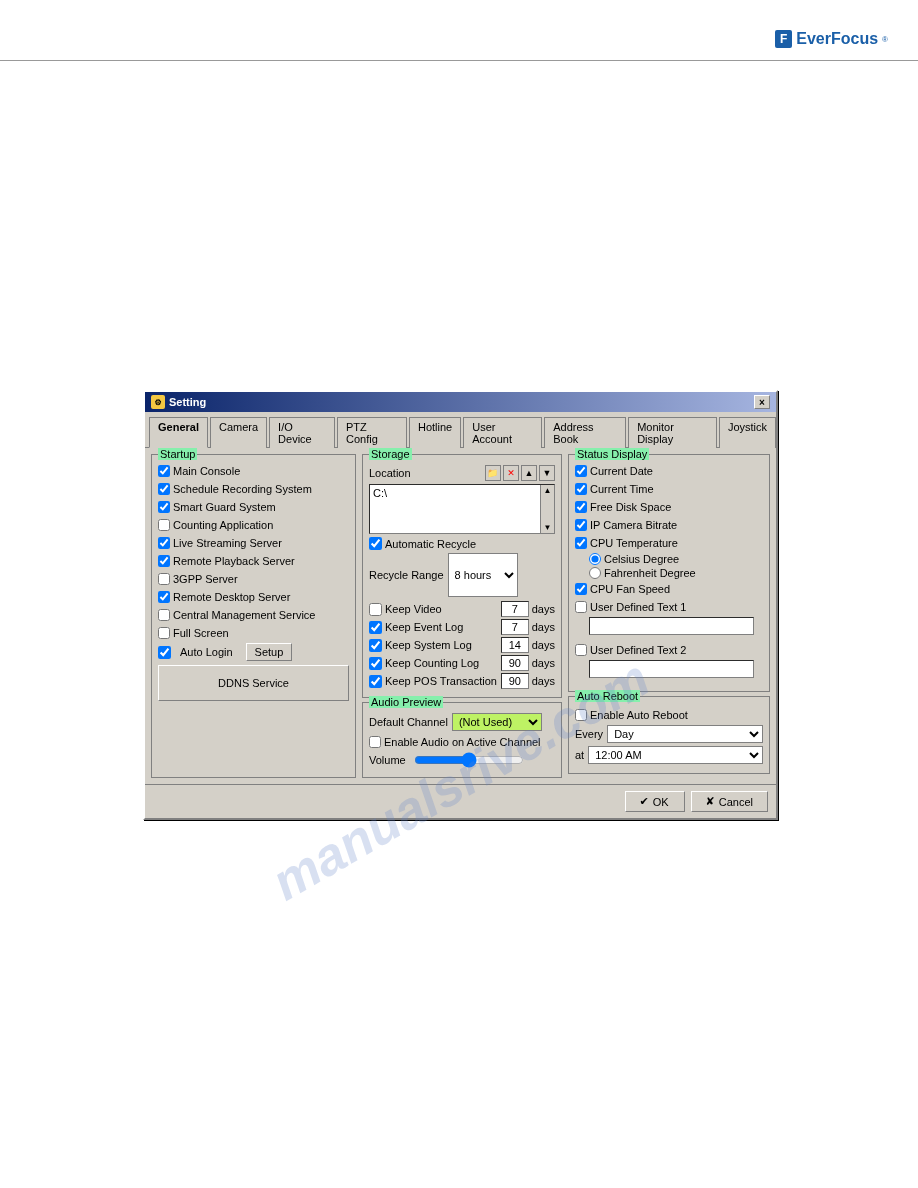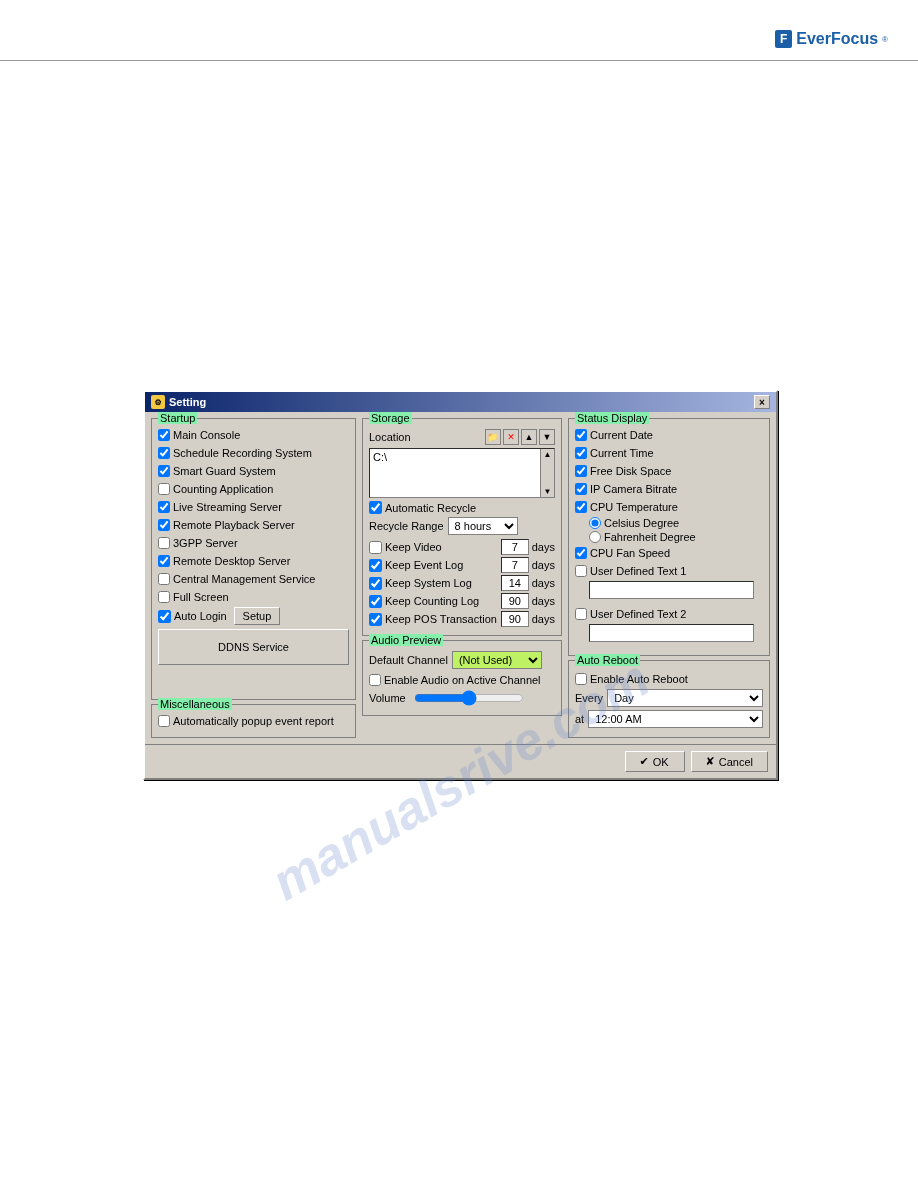--- a/index.html
+++ b/index.html
@@ -177,21 +177,21 @@
     .checkbox-row input[type="checkbox"] {
       width: 12px;
       height: 12px;
       margin: 0;
     }
 
     
     .auto-login-row {
       display: flex;
       align-items: center;
-      gap: 3px;
+      gap: 9px;
       margin-bottom: 2px;
     }
     .auto-login-row .setup-btn {
       margin-left: 4px;
       padding: 2px 8px;
       background: #d4d0c8;
       border: 1px solid #fff;
       border-right-color: #808080;
       border-bottom-color: #808080;
       cursor: pointer;
@@ -289,21 +289,21 @@
       display: flex;
       align-items: center;
       gap: 4px;
       margin-bottom: 4px;
     }
     .recycle-select {
       width: 70px;
       font-size: 11px;
       border: 1px solid #808080;
       background: #fff;
-      padding: 1px 2px;
+      padding: 14px 2px;
     }
 
     .keep-row {
       display: flex;
       align-items: center;
       gap: 3px;
       margin-bottom: 2px;
     }
     .keep-row .keep-label {
       flex: 1;
@@ -460,20 +460,31 @@
   <div class="dialog-window">
 
     <div class="dialog-titlebar">
       <div class="titlebar-left">
         <div class="titlebar-icon">⚙</div>
         <span>Setting</span>
       </div>
       <div class="titlebar-close">×</div>
     </div>
 
+    <div class="tab-bar">
+      <div class="tab active">General</div>
+      <div class="tab">Camera</div>
+      <div class="tab">I/O Device</div>
+      <div class="tab">PTZ Config</div>
+      <div class="tab">Hotline</div>
+      <div class="tab">User Account</div>
+      <div class="tab">Address Book</div>
+      <div class="tab">Monitor Display</div>
+      <div class="tab">Joystick</div>
+    </div>
 
     <div class="dialog-body">
 
       <div class="left-col">
 
         <div class="group-box startup-group">
           <span class="group-label">Startup</span>
           <div class="group-content">
 
             <div class="checkbox-row">
@@ -520,29 +531,20 @@
             <div class="auto-login-row">
               <input type="checkbox" checked="" style="">
               <span>Auto Login</span>
               <button class="setup-btn">Setup</button>
             </div>
 
             <button class="ddns-btn">DDNS Service</button>
           </div>
         </div>
 
-        <div class="group-box misc-group">
-          <span class="group-label">Miscellaneous</span>
-          <div style="margin-top:4px;">
-            <div class="checkbox-row">
-              <input type="checkbox" style="">
-              <span>Automatically popup event report</span>
-            </div>
-          </div>
-        </div>
 
       </div>
 
       <div class="middle-col">
 
         <div class="group-box storage-group">
           <span class="group-label">Storage</span>
           <div style="margin-top:6px;">
 
             <div class="location-toolbar">

